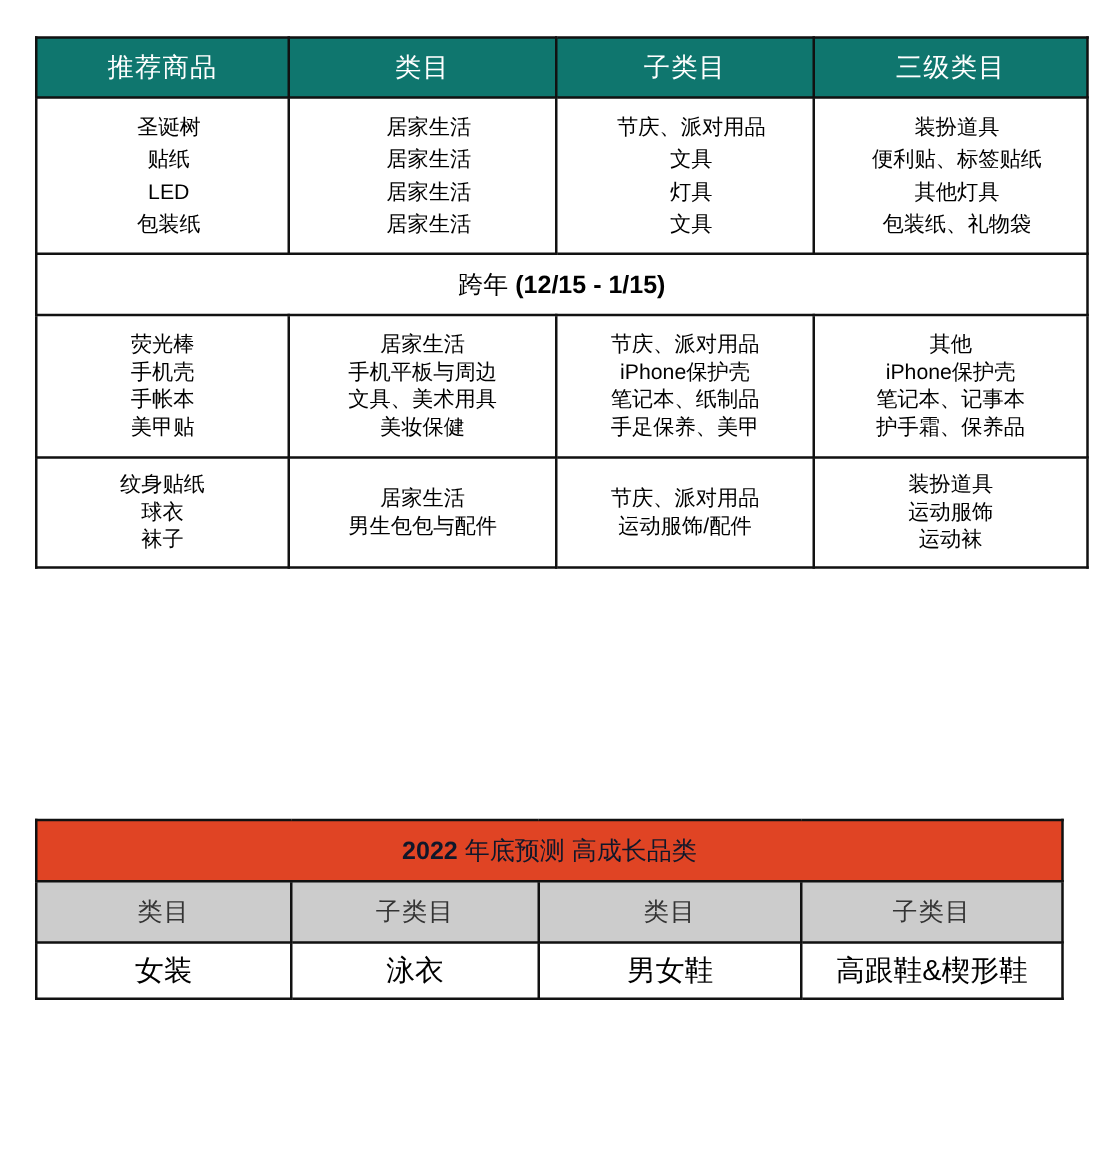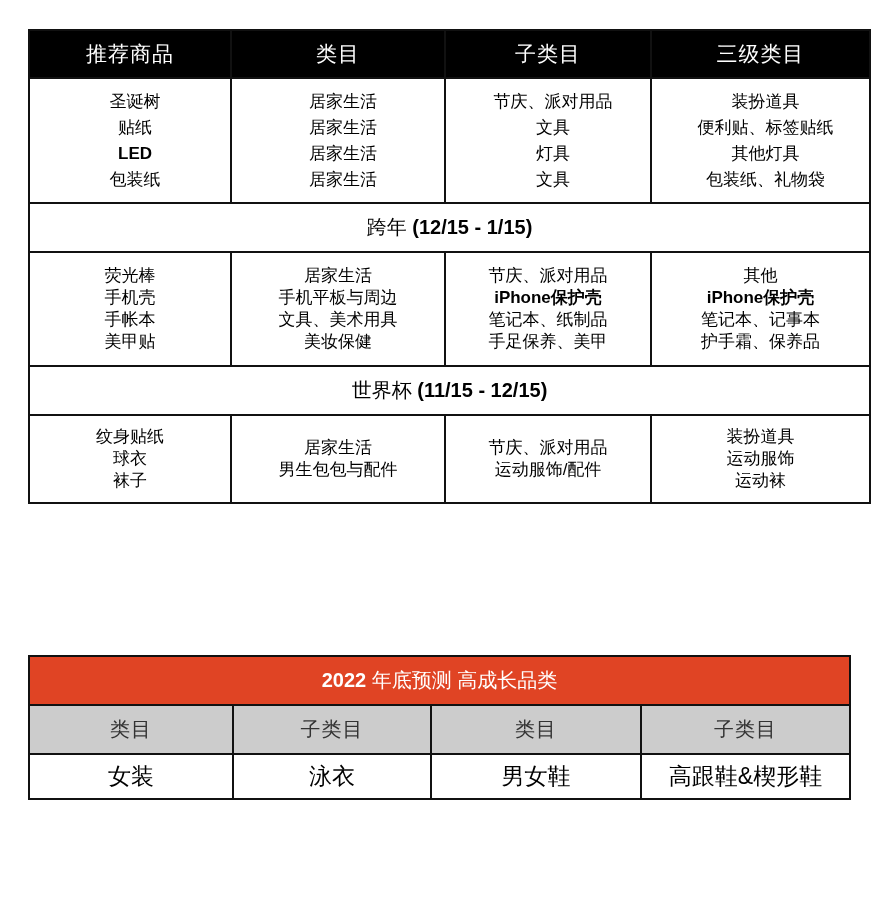--- a/index.html
+++ b/index.html
@@ -1,31 +1,31 @@
 <!DOCTYPE html>
 <html><head>
 <meta charset="utf-8">
 <style>
   html, body { margin:0; padding:0; background:#ffffff; }
   body { width:893px; height:924px; position:relative; font-family:"Liberation Sans","DejaVu Sans",sans-serif; color:#000; }
   table { border-collapse:collapse; position:absolute; table-layout:fixed; }
   td, th { border:2px solid #111; text-align:center; vertical-align:middle; padding:0; }
   #t1 { left:28px; top:29px; width:841px; }
   #t1 col.c1 { width:202px; } #t1 col.c2 { width:214px; } #t1 col.c3 { width:206px; } #t1 col.c4 { width:219px; }
-  #t1 th { background:#000000; color:#fff; font-weight:normal; font-size:21px; height:46px; letter-spacing:1px;margin-top:25px; }
+  #t1 th { background:#0f766e; color:#fff; font-weight:normal; font-size:21px; height:46px; letter-spacing:1px;margin-top:25px; }
   #t1 td.section { height:47px; font-size:20px; font-weight:bold; }
   #t1 td.section .zh { font-weight:normal; }
   #t1 td.cell { font-size:17px; line-height:23px; }
   #t1 tr.r1 td.cell { height:123px; line-height:26px;padding-left:10px; }
   #t1 tr.r2 td.cell { height:112px; line-height:22px; }
   #t1 tr.r3 td.cell { height:86px; line-height:22px; }
-  .b { font-weight:bold; }
+  .b { font-weight:normal; }
   #t2 { left:28px; top:655px; width:821px; }
   #t2 col.c1 { width:204px; } #t2 col.c2 { width:198px; } #t2 col.c3 { width:210px; } #t2 col.c4 { width:209px; }
-  #t2 th.title { background:#e04424; color:#ffffff; font-size:20px; height:47px; font-weight:normal; }
+  #t2 th.title { background:#e04424; color:#0f172a; font-size:20px; height:47px; font-weight:normal; }
   #t2 th.title .num { font-weight:bold; }
   #t2 th.sub { background:#cccccc; color:#333; font-size:20px; font-weight:normal; height:47px; letter-spacing:1px; }
   #t2 td { font-size:23px; height:43px; }
   .line { display:block; }
 </style>
 </head>
 <body>
 
 <table id="t1">
   <colgroup>
@@ -95,26 +95,20 @@
       <span class="line">手足保养、美甲</span>
     </td>
     <td class="cell">
       <span class="line">其他</span>
       <span class="line b">iPhone保护壳</span>
       <span class="line">笔记本、记事本</span>
       <span class="line">护手霜、保养品</span>
     </td>
   </tr>
 
-  <tr>
-    <td colspan="4" class="section">
-      <span class="zh">世界杯</span>
-      <span>(11/15 - 12/15)</span>
-    </td>
-  </tr>
   <tr class="r3">
     <td class="cell">
       <span class="line">纹身贴纸</span>
       <span class="line">球衣</span>
       <span class="line">袜子</span>
     </td>
     <td class="cell">
       <span class="line">居家生活</span>
       <span class="line">男生包包与配件</span>
     </td>

